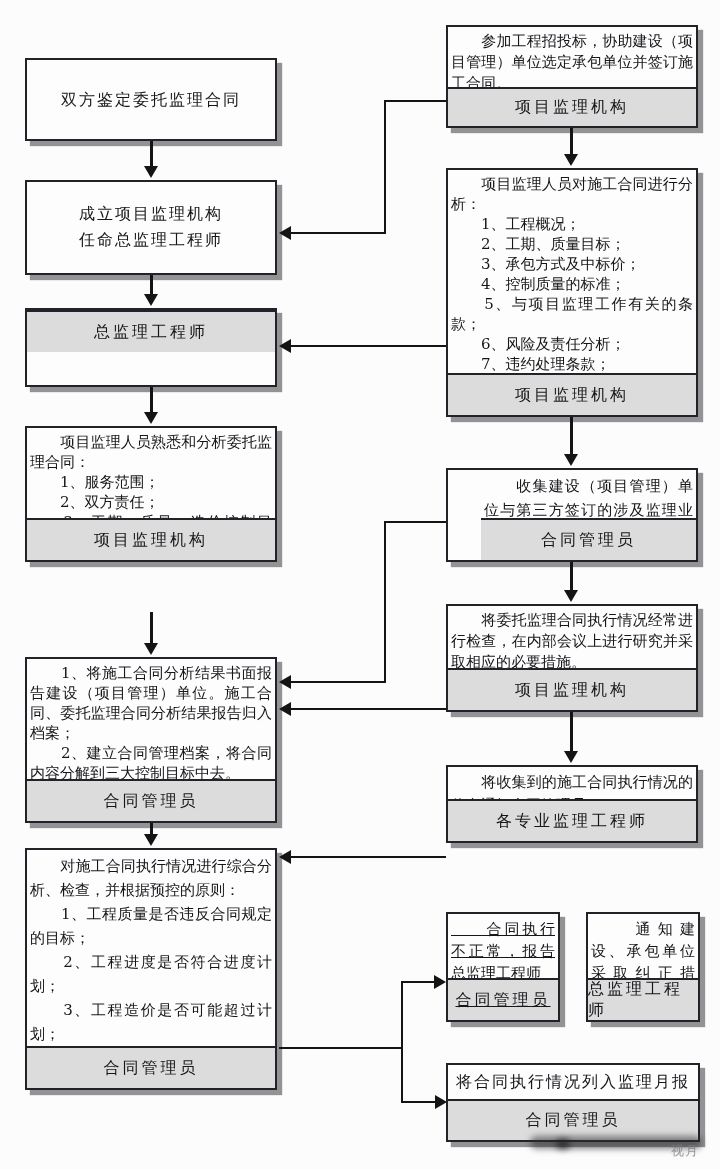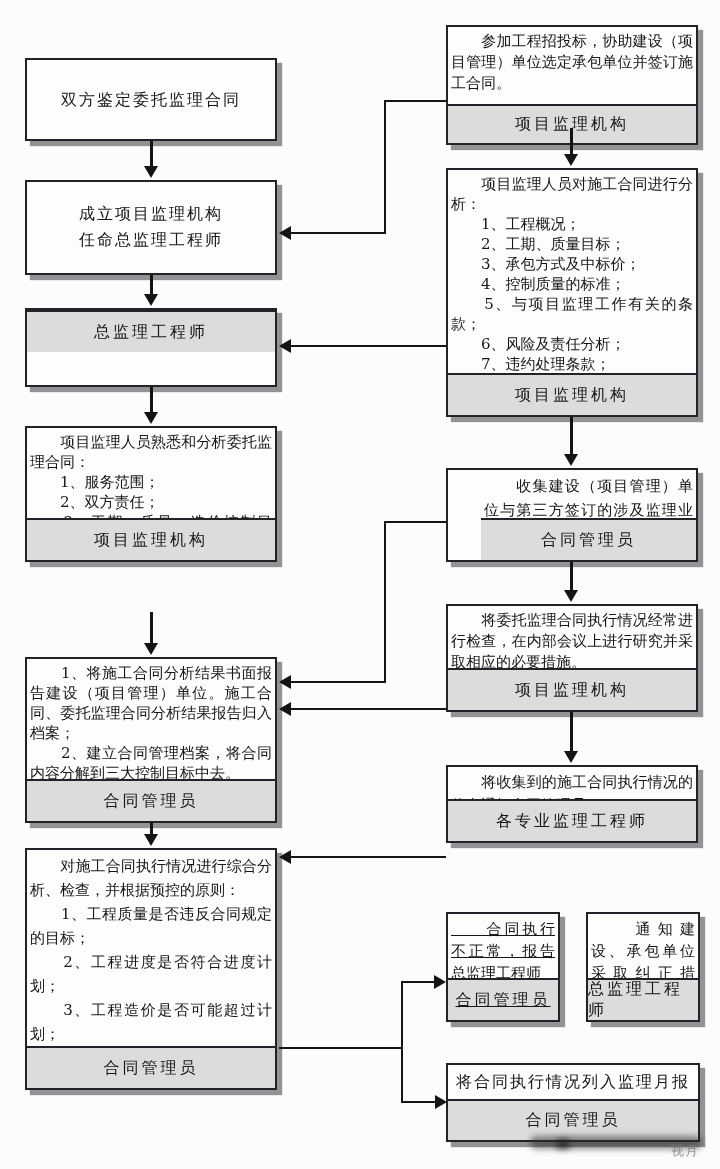--- a/index.html
+++ b/index.html
@@ -74,21 +74,21 @@
     <div class="body lh18">　　对施工合同执行情况进行综合分析、检查，并根据预控的原则：
 　　1、工程质量是否违反合同规定的目标；
 　　2、工程进度是否符合进度计划；
 　　3、工程造价是否可能超过计划；
 　　4、建设、承包单位有否违约行为；
 　　5、已签订的分包合同、材料设备订货合同执行情况；
 　　6、其它有关合同执行情况。</div>
     <div class="role">合同管理员</div>
   </div>
 
-  <div class="box" style="left:446px;top:25px;width:252px;height:120px;">
+  <div class="box" style="left:446px;top:25px;width:252px;height:103px;">
     <div class="body lh21">　　参加工程招投标，协助建设（项目管理）单位选定承包单位并签订施工合同。</div>
     <div class="role" style="height:37px">项目监理机构</div>
   </div>
 
   <div class="box" style="left:446px;top:168px;width:252px;height:249px;">
     <div class="body">　　项目监理人员对施工合同进行分析：
 　　1、工程概况；
 　　2、工期、质量目标；
 　　3、承包方式及中标价；
 　　4、控制质量的标准；

